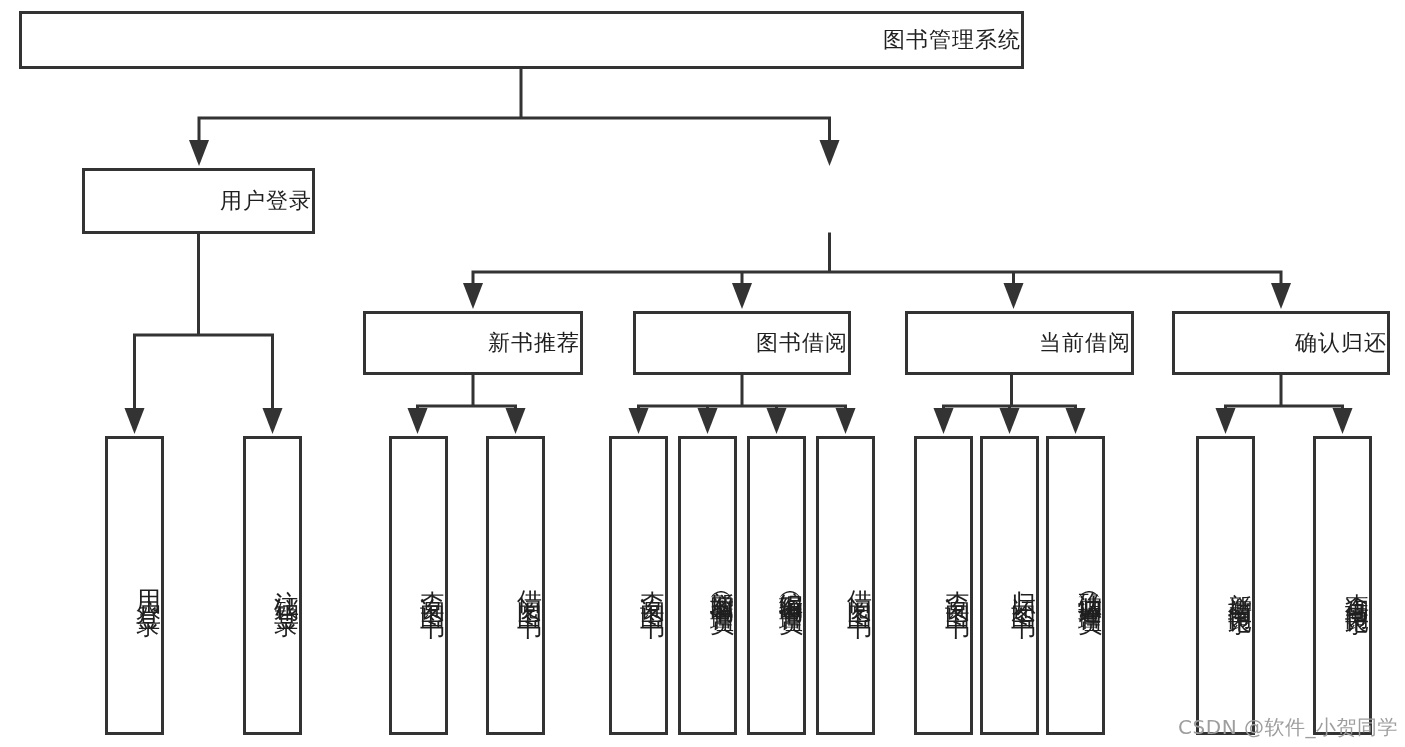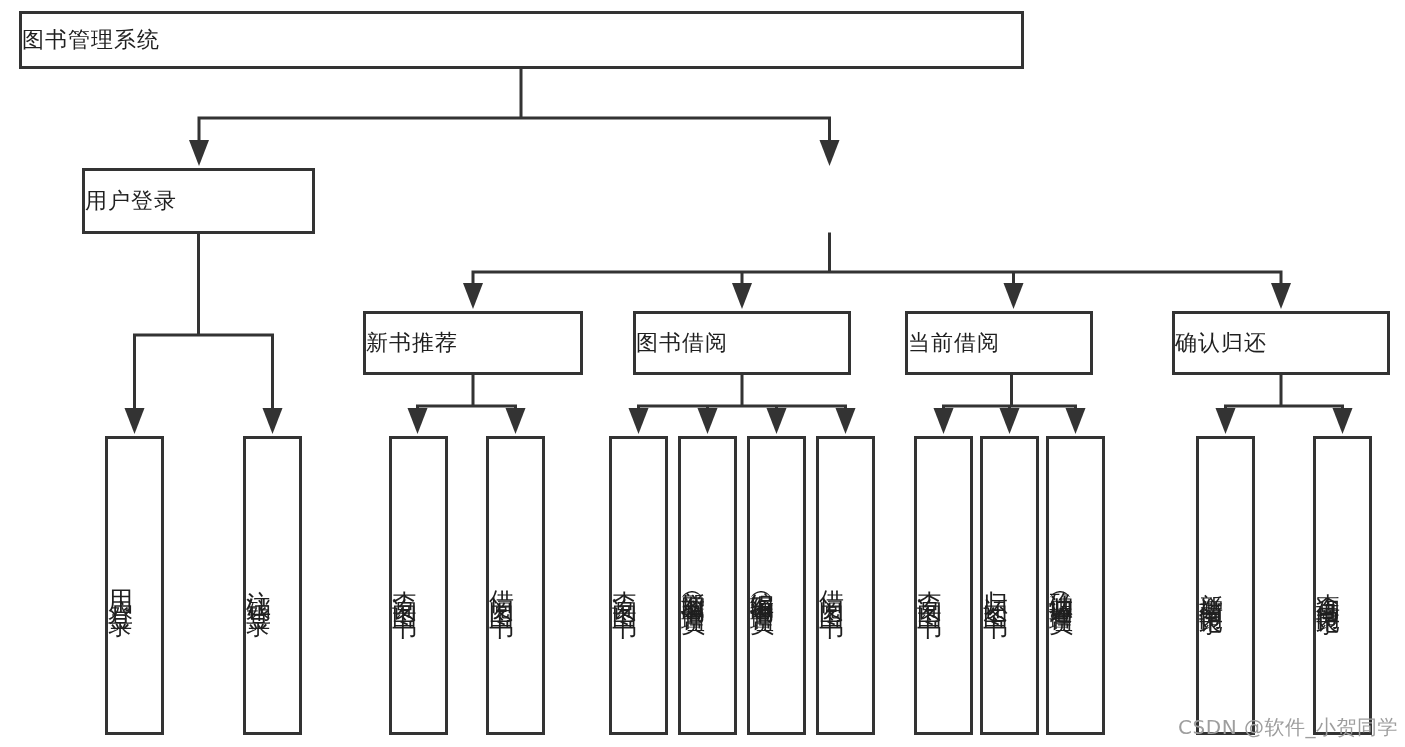--- a/index.html
+++ b/index.html
@@ -17,21 +17,21 @@
     overflow:hidden;
     font-family:"DejaVu Sans","Liberation Sans",sans-serif;
     color:var(--text);
   }
   .wires{position:absolute;left:0;top:0;width:1405px;height:747px;}
   .box{
     position:absolute;
     box-sizing:border-box;
     border:3px solid var(--border);
     background:#fff;
-    display:flex;align-items:center;justify-content:flex-start;
+    display:flex;align-items:center;justify-content:flex-end;
   }
   .hbox .lbl{
     font-size:22px;
     letter-spacing:1px;
     white-space:nowrap;
     color:var(--text);
   }
   .root .lbl{font-size:22px;}
   .vbox{width:59px;height:299px;}
   .vlbl{
@@ -108,21 +108,21 @@
   <div class="box hbox" style="left:82px;top:168px;width:233px;height:66px">
     <span class="lbl">用户登录</span>
   </div>
 
   <div class="box hbox" style="left:363px;top:311px;width:220px;height:64px">
     <span class="lbl">新书推荐</span>
   </div>
   <div class="box hbox" style="left:633px;top:311px;width:218px;height:64px">
     <span class="lbl">图书借阅</span>
   </div>
-  <div class="box hbox" style="left:905px;top:311px;width:188px;height:64px">
+  <div class="box hbox" style="left:905px;top:311px;width:229px;height:64px">
     <span class="lbl">当前借阅</span>
   </div>
   <div class="box hbox" style="left:1172px;top:311px;width:218px;height:64px">
     <span class="lbl">确认归还</span>
   </div>
 
   <div class="box vbox" style="left:105px;top:436px">
     <span class="vlbl">用户登录</span>
   </div>
   <div class="box vbox" style="left:243px;top:436px">

